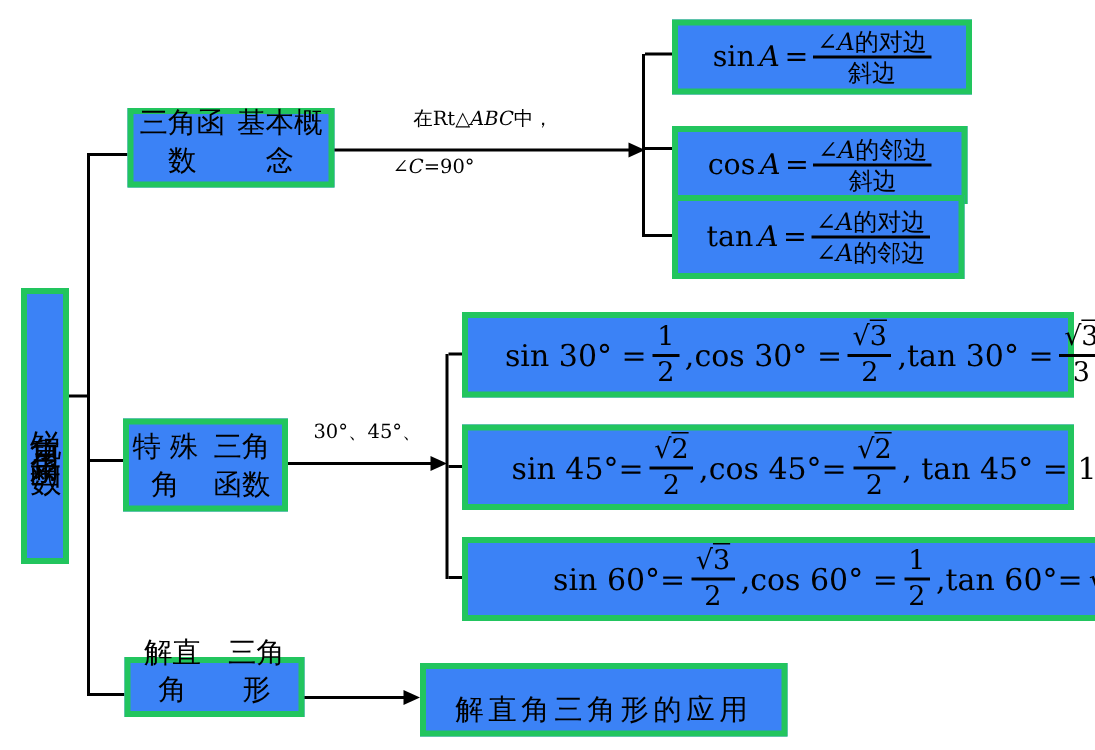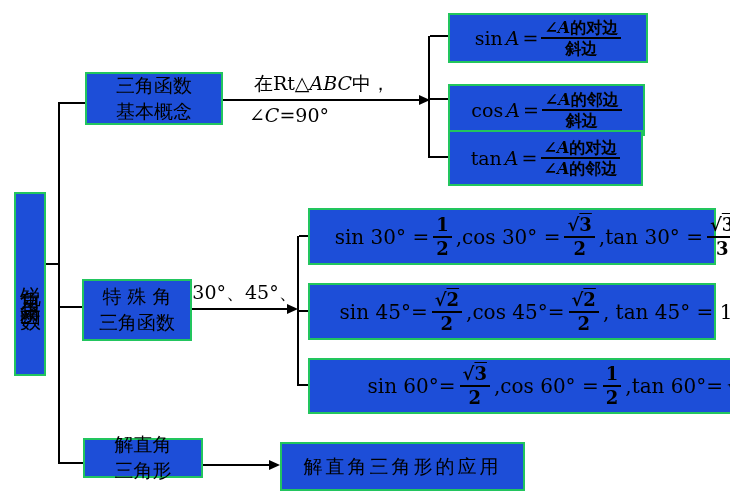--- a/index.html
+++ b/index.html
@@ -1,42 +1,42 @@
 <!DOCTYPE html>
 <html><head>
 <meta charset="utf-8">
 <style>
   * { margin:0; padding:0; box-sizing:border-box; }
   html,body { background:#fff; }
   body { font-family:"DejaVu Serif","Liberation Serif",serif; color:#000; }
   .canvas { position:relative; width:730px; height:500px; background:#fff; overflow:hidden; }
 
-  .box { position:absolute; border:2px solid #22c55e; background:#1d4ed8; }
-  .node { display:flex; flex-direction:column; align-items:center; justify-content:center;
+  .box { position:absolute; border:4px solid #22c55e; background:#3b82f6; }
+  .node { display:flex; flex-direction:row; align-items:flex-end; justify-content:center;
           text-align:center; font-size:19px; line-height:1.35; }
   .formula { display:flex; flex-direction:row; align-items:center; justify-content:center; gap:3px;
              font-size:19px; white-space:nowrap; }
   .wide { font-size:20px; gap:4px;padding-left:48px; }
 
   .line { position:absolute; background:#000; }
   .arrowhead { position:absolute; width:0; height:0;
                border-top:5px solid transparent; border-bottom:5px solid transparent;
                border-left:11px solid #000; }
 
-  .lbl { position:absolute; text-align:center; font-size:19px; line-height:1.2; white-space:nowrap; }
+  .lbl { position:absolute; text-align:center; font-size:13px; line-height:1.2; white-space:nowrap; }
 
   .vtext { writing-mode:vertical-rl; text-orientation:upright; font-size:21px;
            letter-spacing:5px; line-height:1; }
   .root { display:flex; align-items:center; justify-content:center; }
 
   .var { font-style:italic; }
   .fn  { font-style:normal; }
 
   .frac { display:inline-flex; flex-direction:column; align-items:center;
-          line-height:1.2; font-size:17px; vertical-align:middle;font-weight:bold; }
+          line-height:1.2; font-size:17px; vertical-align:middle; }
   .frac .num { display:block; border-bottom:2px solid #000; padding:0 3px; }
   .frac .den { display:block; padding:0 3px; }
   .formula .frac.cjk { font-size:16px; }
   .wide .frac { font-size:18px; }
 
   .radicand { text-decoration:overline; }
   .sqrt { padding-right:0; }
 </style>
 </head>
 <body>

